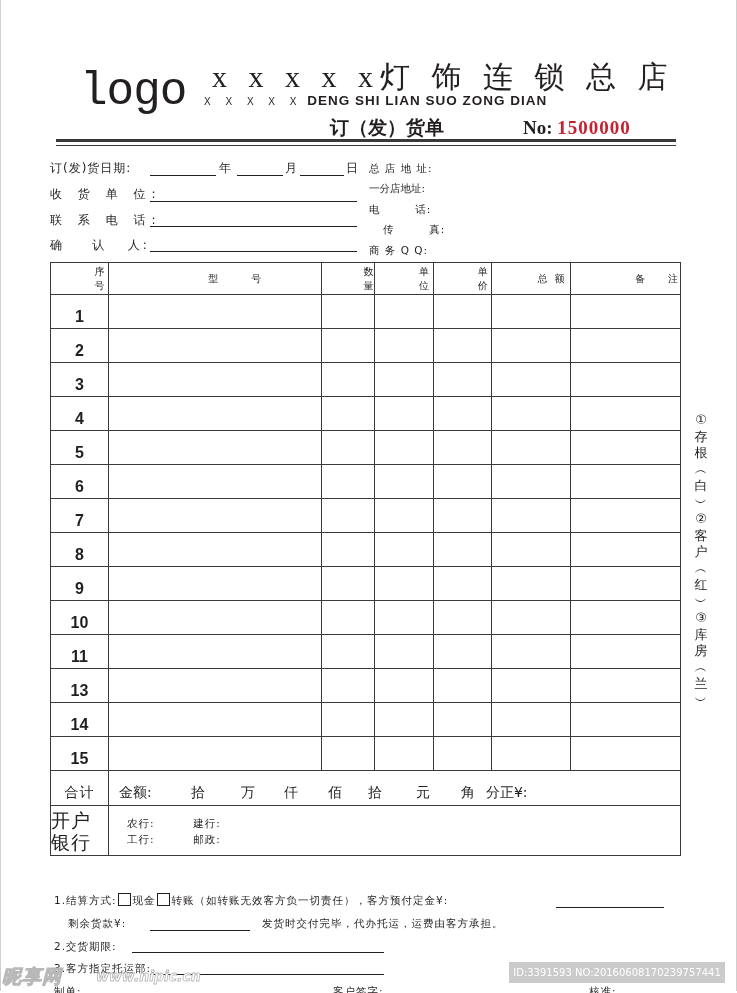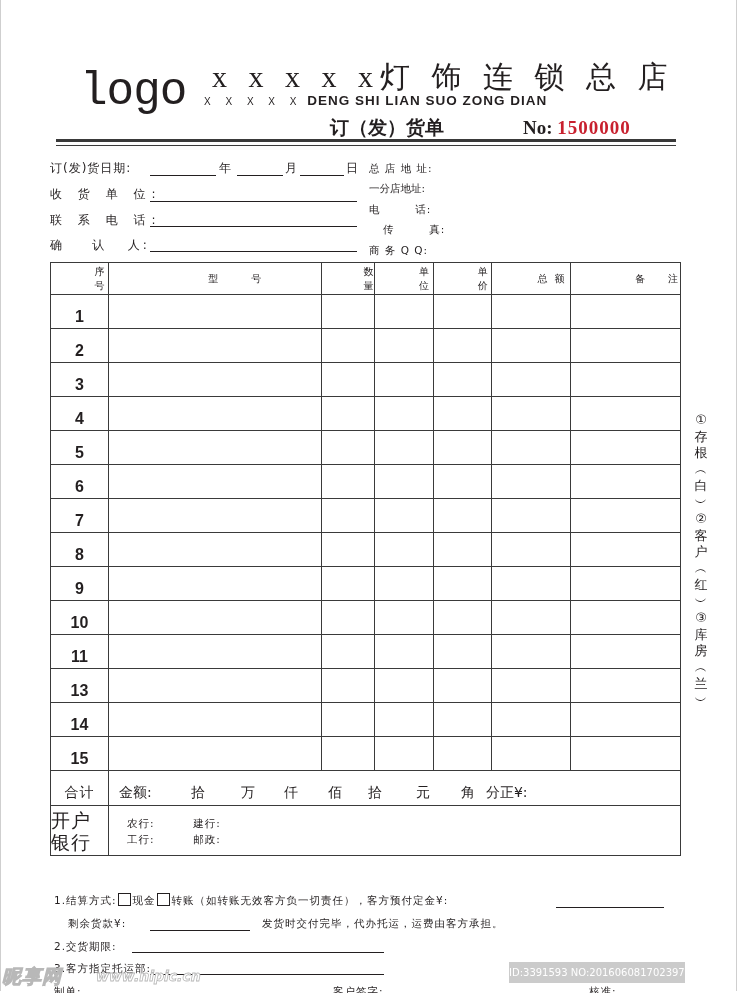--- a/index.html
+++ b/index.html
@@ -25,21 +25,21 @@
   table.grid td.seq{font-family:"Liberation Sans",sans-serif;font-weight:bold;font-size:16px;text-align:center;vertical-align:bottom;padding-bottom:2px;}
   table.grid tr.item td{height:31px;}
   .total-row td{height:31px;vertical-align:bottom;font-size:14px;padding-bottom:3px !important;}
   .bank-row td{height:49px;}
   .bank-title{font-size:19px;line-height:22px;letter-spacing:1px;}
   .bank-sub{font-size:10.5px;line-height:16px;letter-spacing:1px;padding-left:18px;}
   .bank-sub span{display:inline-block;}
   .side-copy{left:690px;top:412px;width:22px;font-size:13px;line-height:16.5px;text-align:center;}
   .side-copy div{height:16.5px;}
   .cb{display:inline-block;width:11px;height:11px;border:1.2px solid #231f20;vertical-align:-2px;margin:0 2px 0 1px;}
-  .watermark-id{left:509px;top:962px;width:176px;height:21px;background:#c9c9c9;color:#ffffff;font-family:"DejaVu Sans",sans-serif;font-size:10px;line-height:21px;text-align:center;white-space:nowrap;opacity:.95;}
+  .watermark-id{left:509px;top:962px;width:216px;height:21px;background:#c9c9c9;color:#ffffff;font-family:"DejaVu Sans",sans-serif;font-size:10px;line-height:21px;text-align:center;white-space:nowrap;opacity:.95;}
   .watermark-logo{left:2px;top:964px;font-family:"DejaVu Sans",sans-serif;font-style:italic;font-weight:bold;font-size:19px;color:#ffffff;
        -webkit-text-stroke:1px #b8b8b8;white-space:nowrap;letter-spacing:1px;}
   .watermark-url{left:96px;top:968px;font-family:"DejaVu Sans",sans-serif;font-style:italic;font-weight:bold;font-size:14px;color:#ffffff;-webkit-text-stroke:0.8px #b8b8b8;white-space:nowrap;}
 </style>
 </head>
 <body>
 
 <div class="page-edge"></div>
 
 <div class="abs logo">logo</div>

